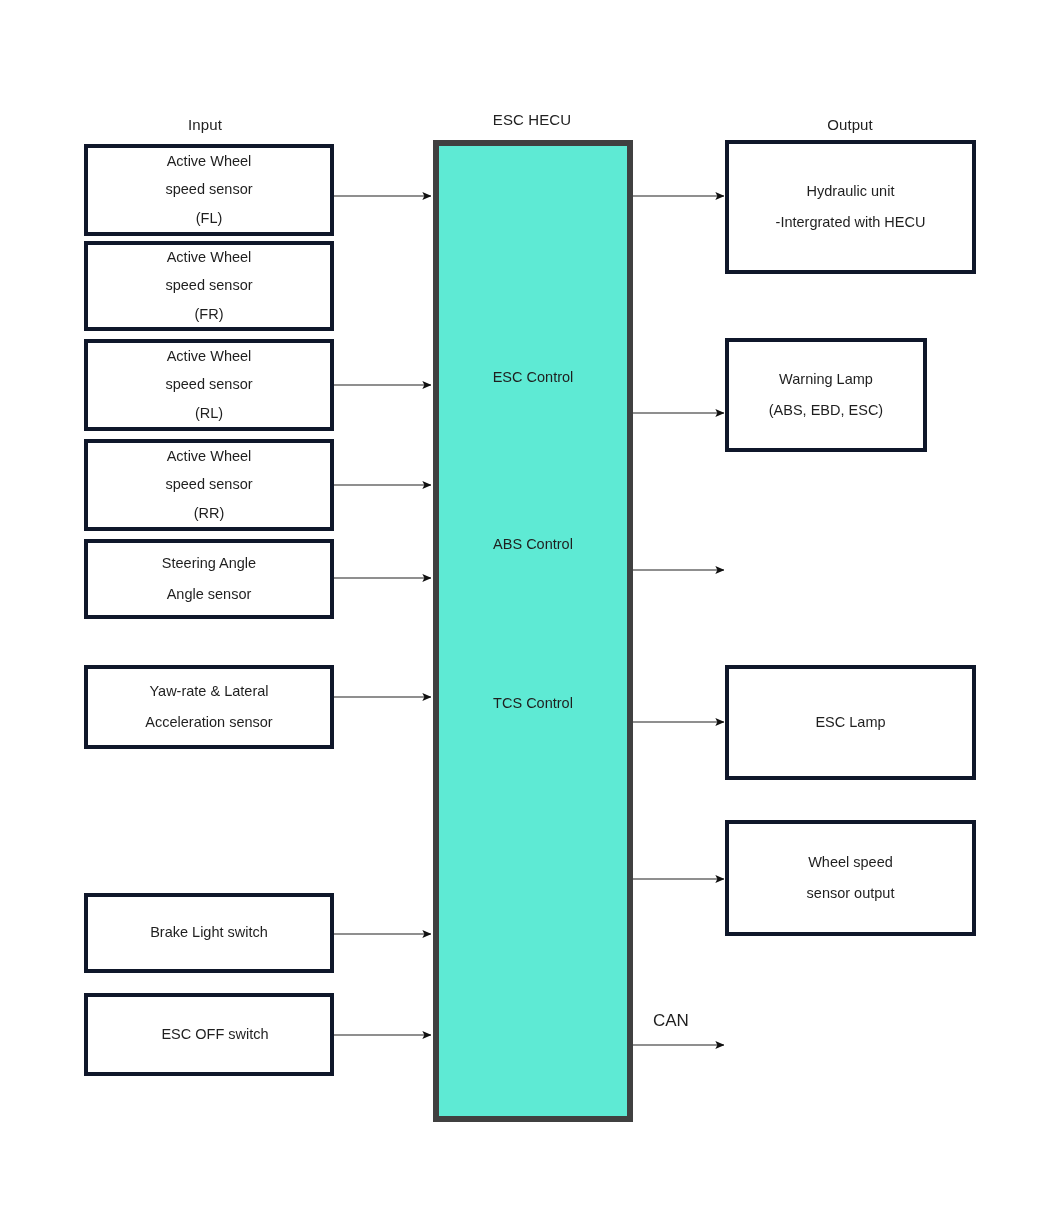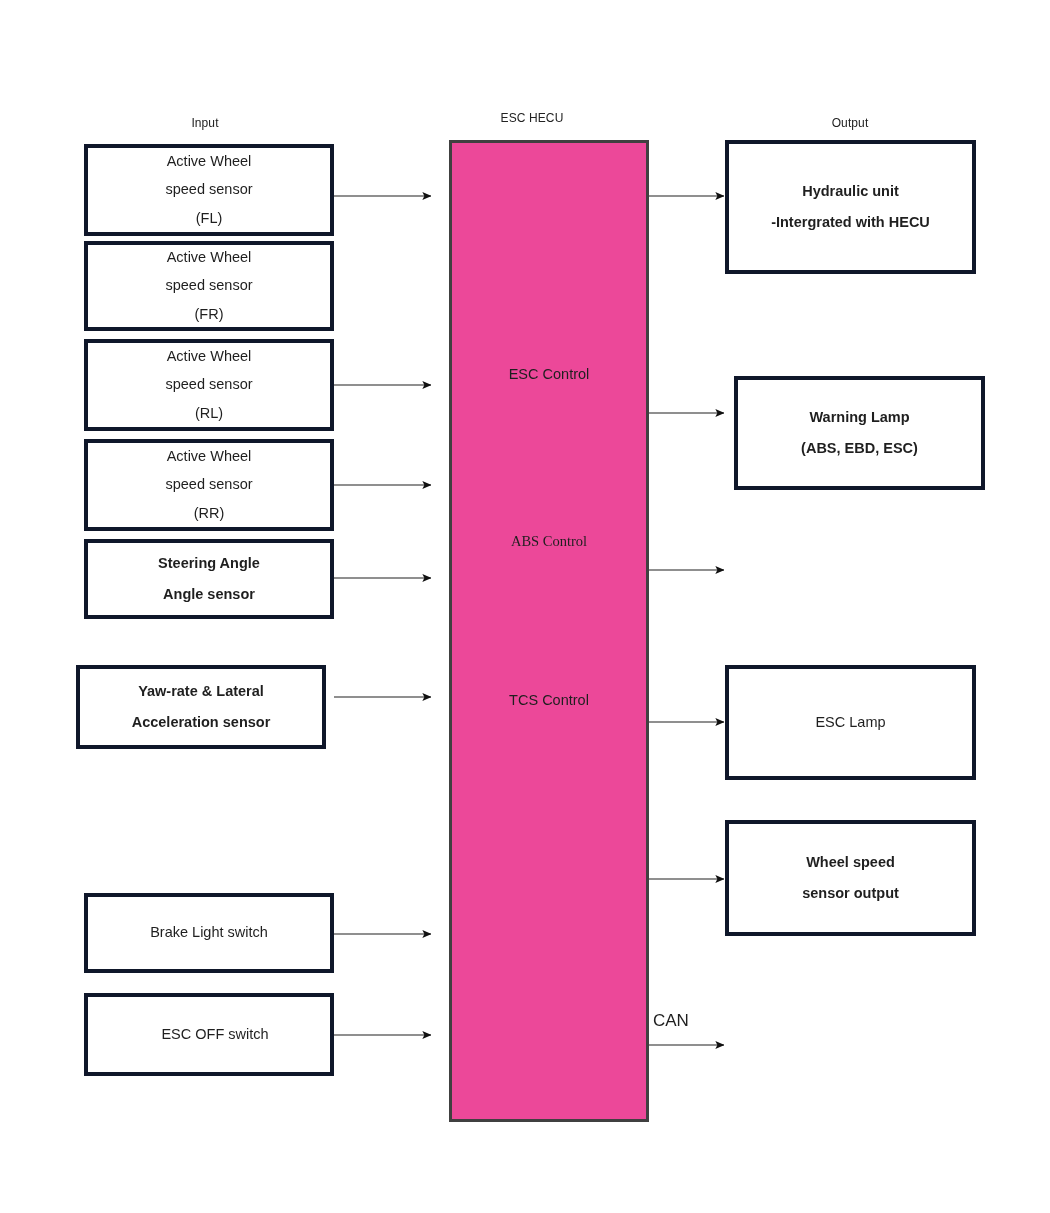--- a/index.html
+++ b/index.html
@@ -13,21 +13,21 @@
   }
   #diagram {
     position: relative;
     width: 1050px;
     height: 1213px;
     background: #ffffff;
     overflow: hidden;
   }
   .col-label {
     position: absolute;
-    font-size: 12px;
+    font-size: 15px;
     color: #222222;
     text-align: center;
     white-space: nowrap;
     letter-spacing: 0.1px;
   }
   .node {
     position: absolute;
     box-sizing: border-box;
     border: 4px solid #0f172a;
     background: #ffffff;
@@ -38,29 +38,28 @@
     text-align: center;
     font-size: 14.5px;
     color: #1f1f1f;
     line-height: 1.05;
   }
   .node .line {
     display: block;
     white-space: nowrap;
   }
   .node.three-line .line { margin: 6.5px 0; }
-  .node.two-line  .line { margin: 8px 0; font-weight: bold; }
+  .node.two-line  .line { margin: 8px 0; }
   .node.one-line  .line { margin: 0; }
 
   .hecu {
     position: absolute;
     box-sizing: border-box;
-    border: 3px solid #404040;
-    background: #ec4899;
-    margin-left: 16px;
+    border: 6px solid #404040;
+    background: #5eead4;
   }
   .hecu-label {
     position: absolute;
     font-size: 14.5px;
     color: #1f1f1f;
     white-space: nowrap;
     text-align: center;
     width: 100%;
     left: 0;
   }
@@ -139,45 +138,45 @@
     <span class="line">Active Wheel</span>
     <span class="line">speed sensor</span>
     <span class="line">(RR)</span>
   </div>
 
   <div class="node two-line" style="left:84px; top:539px; width:250px; height:80px;">
     <span class="line">Steering Angle</span>
     <span class="line">Angle sensor</span>
   </div>
 
-  <div class="node two-line" style="left:76px; top:665px; width:250px; height:84px;">
+  <div class="node two-line" style="left:84px; top:665px; width:250px; height:84px;">
     <span class="line">Yaw-rate &amp; Lateral</span>
     <span class="line">Acceleration sensor</span>
   </div>
 
   <div class="node one-line" style="left:84px; top:893px; width:250px; height:80px;">
     <span class="line">Brake Light switch</span>
   </div>
 
   <div class="node one-line" style="left:84px; top:993px; width:250px; height:83px;padding-left:12px;">
     <span class="line">ESC OFF switch</span>
   </div>
 
   <div class="hecu" style="left:433px; top:140px; width:200px; height:982px;">
     <div class="hecu-label" style="top:223px;">ESC Control</div>
-    <div class="hecu-label" style="top:390px;font-family:Liberation Serif, serif;">ABS Control</div>
+    <div class="hecu-label" style="top:390px;">ABS Control</div>
     <div class="hecu-label" style="top:549px;">TCS Control</div>
   </div>
 
   <div class="node two-line" style="left:725px; top:140px; width:251px; height:134px;">
     <span class="line">Hydraulic unit</span>
     <span class="line">-Intergrated with HECU</span>
   </div>
 
-  <div class="node two-line" style="left:725px; top:376px; width:251px; height:114px;margin-left:9px;">
+  <div class="node two-line" style="left:725px; top:338px; width:202px; height:114px;">
     <span class="line">Warning Lamp</span>
     <span class="line">(ABS, EBD, ESC)</span>
   </div>
 
 
   <div class="node one-line" style="left:725px; top:665px; width:251px; height:115px;">
     <span class="line">ESC Lamp</span>
   </div>
 
   <div class="node two-line" style="left:725px; top:820px; width:251px; height:116px;">

